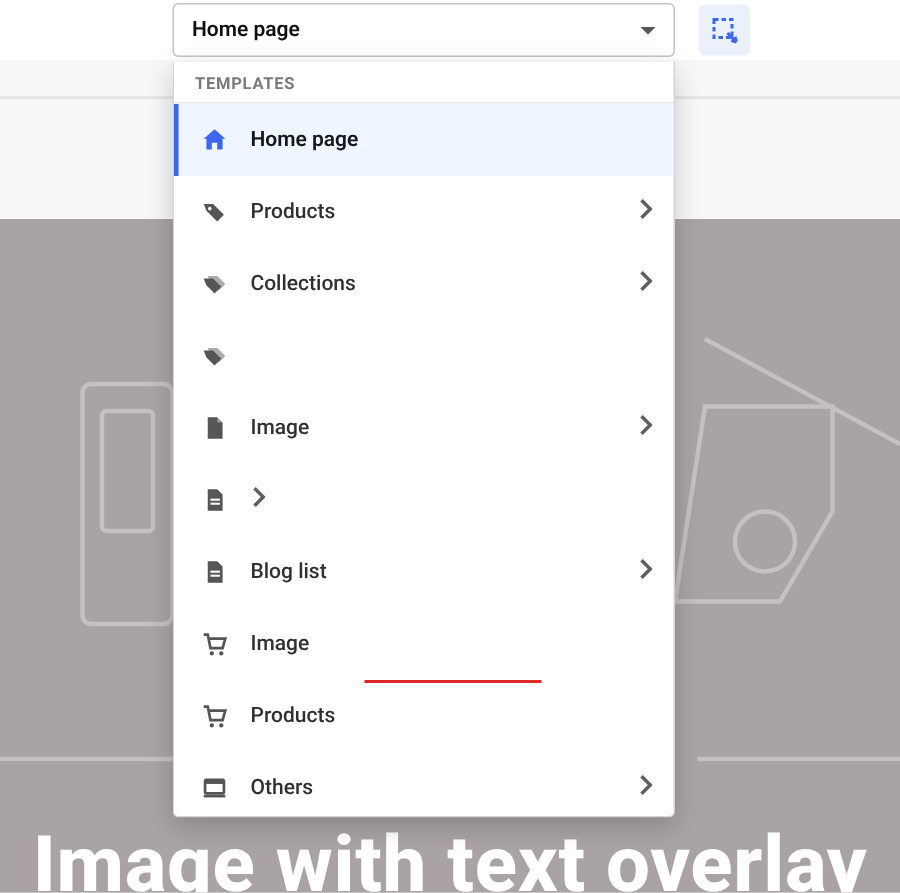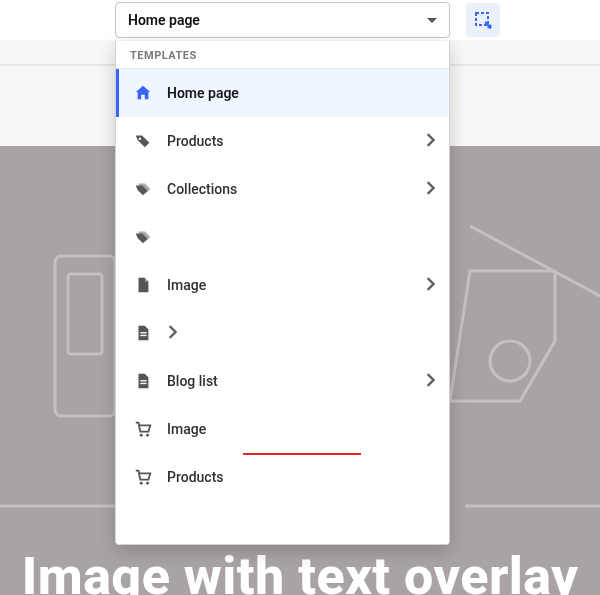--- a/index.html
+++ b/index.html
@@ -160,14 +160,27 @@
       <div class="dd-item">
         <span class="dd-icon">
           <svg width="18" height="18" viewBox="0 0 20 20" fill="currentColor">
             <path d="M2 3 H5 L7 13 H16 L18 6 H6" fill="none" stroke="currentColor" stroke-width="2"></path>
             <circle cx="8" cy="17" r="1.6"></circle>
             <circle cx="15" cy="17" r="1.6"></circle>
           </svg>
         </span>
         <span class="dd-label">Products</span>
       </div>
+      <div class="dd-item">
+        <span class="dd-icon">
+          <svg width="18" height="18" viewBox="0 0 20 20" fill="currentColor">
+            <rect x="3" y="4" width="14" height="10" rx="1" fill="none" stroke="currentColor" stroke-width="2"></rect>
+            <rect x="3" y="4" width="14" height="3"></rect>
+            <rect x="2" y="15" width="16" height="2"></rect>
+          </svg>
+        </span>
+        <span class="dd-label">Others</span>
+        <span class="dd-chevron"><svg width="10" height="14" viewBox="0 0 8 12" fill="none" stroke="currentColor" stroke-width="2">
+            <path d="M2 1 L7 6 L2 11"></path>
+          </svg></span>
+      </div>
     </div>
 </div>
 
 </body></html>

